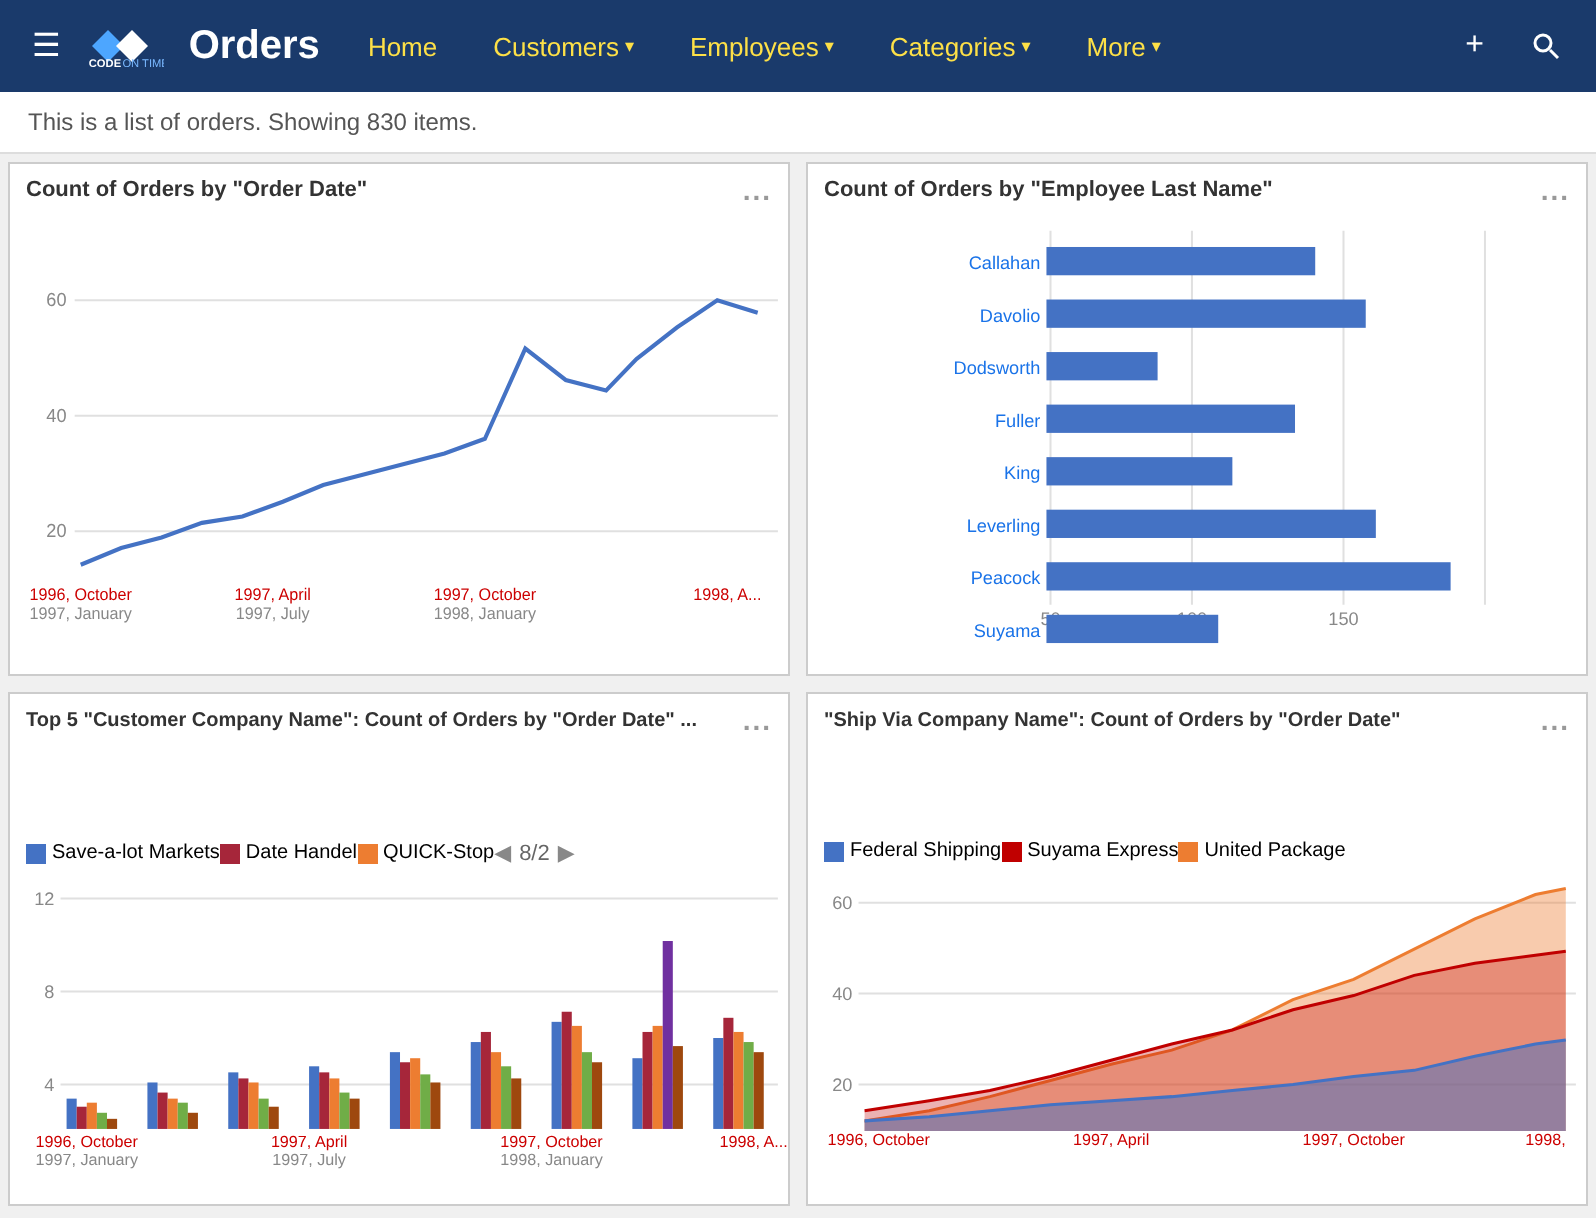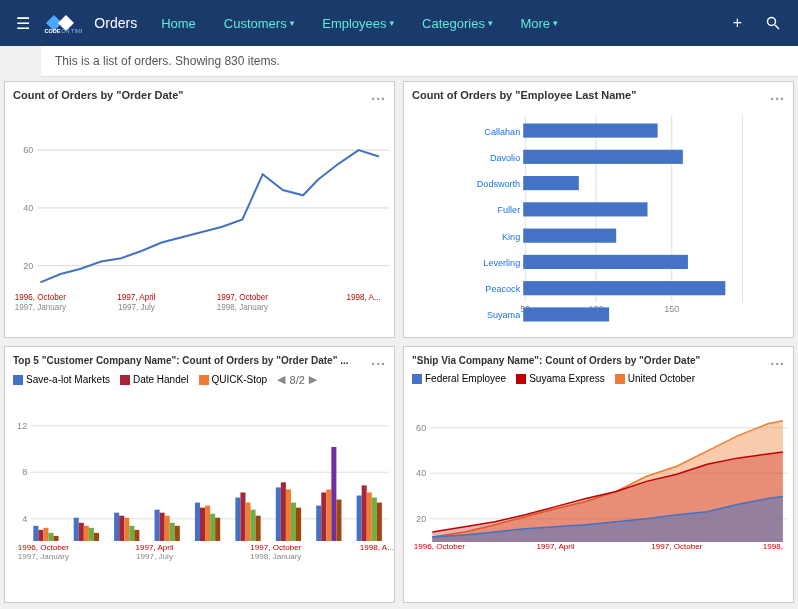--- a/index.html
+++ b/index.html
@@ -11,43 +11,42 @@
       color: white;
       height: 46px;
       display: flex;
       align-items: center;
       padding: 0 8px;
       gap: 4px;
     }
     .navbar .hamburger { color: white; font-size: 16px; cursor: pointer; padding: 4px 8px; }
     .navbar .logo { display: flex; flex-direction: column; align-items: center; margin-right: 8px; }
     .navbar .logo svg { width: 40px; height: 28px; }
-    .navbar .title { font-size: 14px; font-weight: normal; color: white; margin-right: 8px; }
+    .navbar .title { font-size: 20px; font-weight: bold; color: white; margin-right: 8px; }
     .nav-item {
-      color: #5eead4;
+      color: #fde047;
       padding: 4px 12px;
       cursor: pointer;
       font-size: 13px;
       height: 46px;
       display: flex;
       align-items: center;
       gap: 3px;
     }
     .nav-item .caret { font-size: 9px; }
     .nav-spacer { flex: 1; }
     .nav-icon { color: white; padding: 4px 10px; cursor: pointer; font-size: 16px; height: 46px; display: flex; align-items: center; }
 
     
     .subheader {
       background: white;
       padding: 8px 14px;
       border-bottom: 1px solid #ddd;
       color: #555;
       font-size: 12px;
-      margin-left: 41px;
     }
 
     
     .main { display: flex; flex-direction: column; height: calc(609px - 46px - 33px); background: #f0f0f0; }
     .charts-top { display: flex; flex: 1; }
     .charts-bottom { display: flex; flex: 1; }
 
     .chart-panel {
       background: white;
       border: 1px solid #ccc;
@@ -70,21 +69,21 @@
     }
     .chart-dots { color: #999; cursor: pointer; letter-spacing: 1px; font-size: 14px; }
 
     
     .chart-body { flex: 1; position: relative; overflow: hidden; }
 
     
     .line-chart-svg { width: 100%; height: 100%; }
 
     
-    .legend { display: flex; gap: 10px; padding: 2px 8px; flex-wrap: wrap; }
+    .legend { display: flex; gap: 0; padding: 2px 8px; flex-wrap: wrap; margin-top: 47px; }
     .legend-item { display: flex; align-items: center; gap: 3px; font-size: 10px; }
     .legend-dot { width: 10px; height: 10px; flex-shrink: 0; }
     .pagination { display: flex; align-items: center; gap: 4px; font-size: 11px; color: #666; }
     .page-arrow { cursor: pointer; color: #888; }
 
     svg text { font-family: Arial, sans-serif; }
   </style>
 </head>
 <body>
 
@@ -300,29 +299,29 @@
     </div>
 
     <div class="chart-panel half">
       <div class="chart-header">
         <span style="font-size:10px;">"Ship Via Company Name": Count of Orders by "Order Date"</span>
         <span class="chart-dots">...</span>
       </div>
       <div class="legend">
         <div class="legend-item">
           <div class="legend-dot" style="background:#4472C4;"></div>
-          <span>Federal Employee</span>
+          <span>Federal Shipping</span>
         </div>
         <div class="legend-item">
           <div class="legend-dot" style="background:#C00000;"></div>
           <span>Suyama Express</span>
         </div>
         <div class="legend-item">
           <div class="legend-dot" style="background:#ED7D31;"></div>
-          <span>United October</span>
+          <span>United Package</span>
         </div>
       </div>
       <div class="chart-body">
         <svg width="100%" height="100%" viewBox="0 0 385 155">
 
           <text x="22" y="15" font-size="9" fill="#888" text-anchor="end">60</text>
           <text x="22" y="60" font-size="9" fill="#888" text-anchor="end">40</text>
           <text x="22" y="105" font-size="9" fill="#888" text-anchor="end">20</text>
 
           <line x1="25" y1="12" x2="380" y2="12" stroke="#e0e0e0" stroke-width="1"></line>

